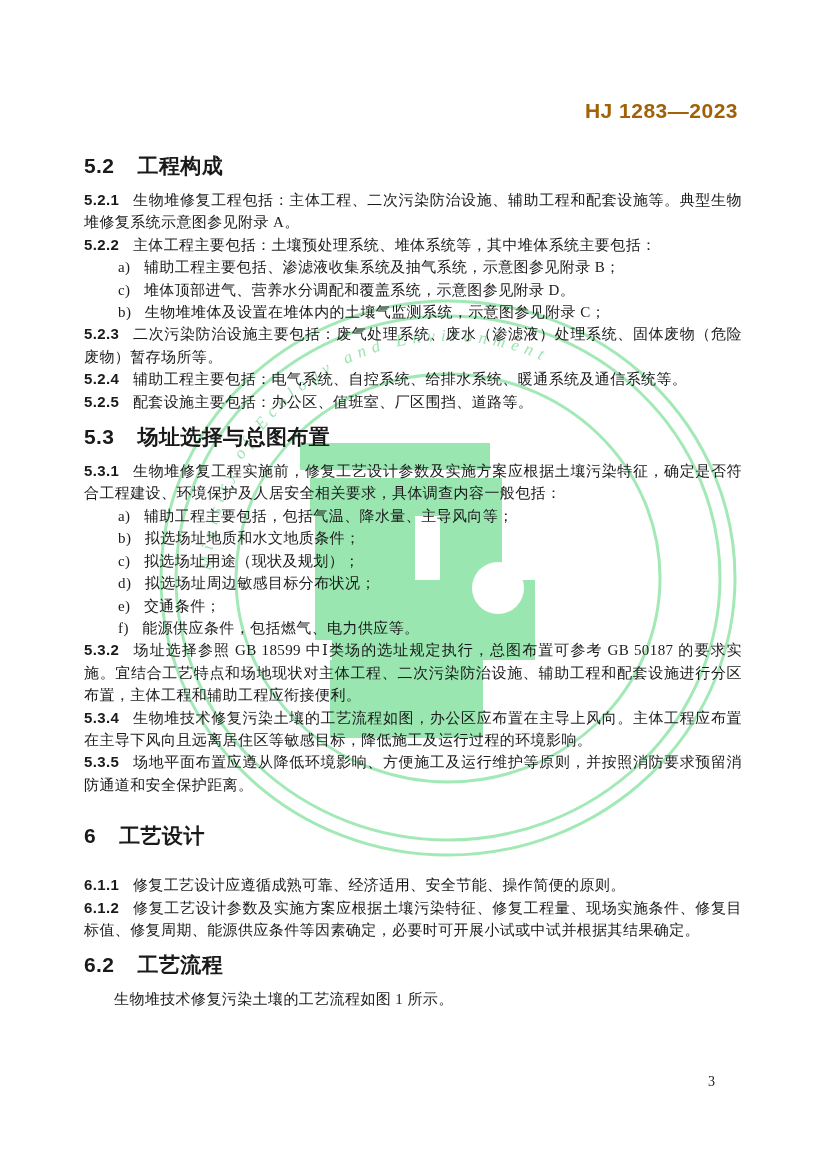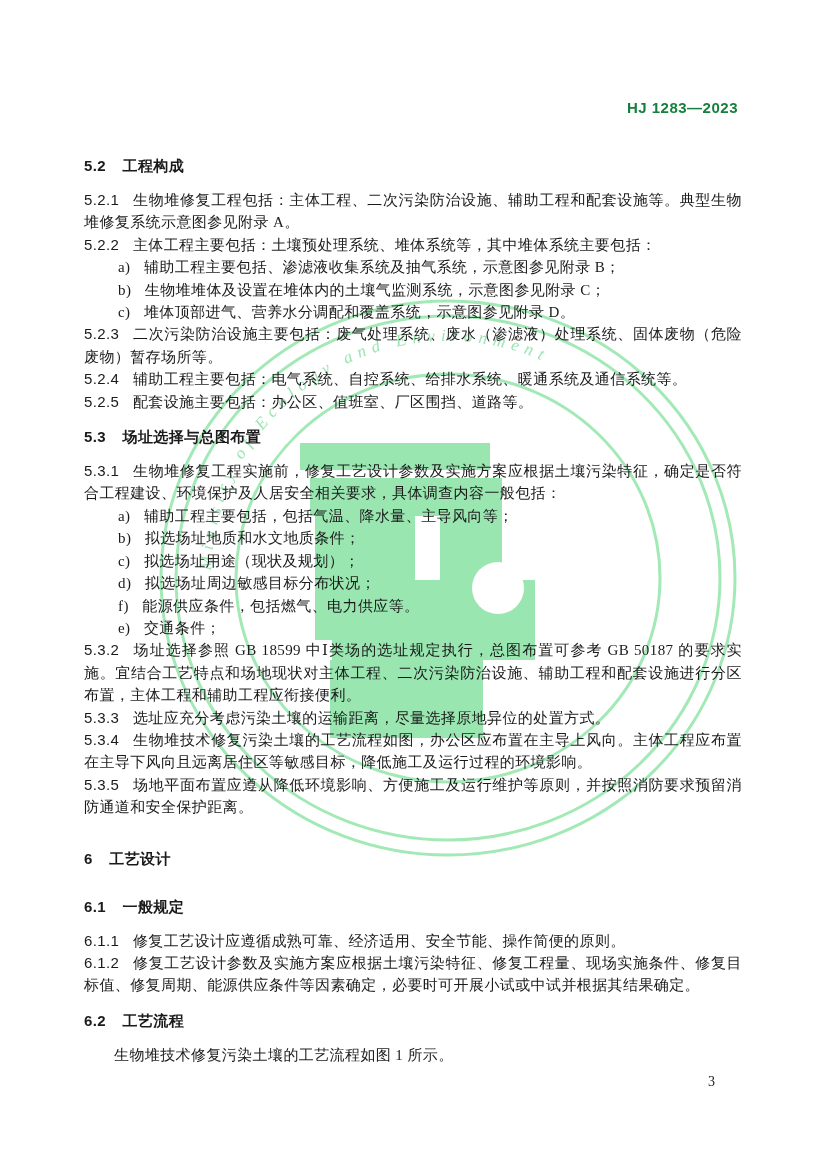--- a/index.html
+++ b/index.html
@@ -21,23 +21,23 @@
     pointer-events: none;
   }
   
   .doc-header {
     position: absolute;
     top: 99px;
     right: 88px;
     z-index: 2;
     font-family: "Liberation Sans", sans-serif;
     font-weight: bold;
-    font-size: 15px;
+    font-size: 21px;
     letter-spacing: 0.5px;
-    color: #15803d;
+    color: #a16207;
   }
   .page-footer {
     position: absolute;
     top: 1074px;
     left: 708px;
     z-index: 2;
     font-size: 14px;
     color: #222;
   }
   
@@ -49,31 +49,31 @@
     z-index: 1;
     font-size: 15px;
     line-height: 22.4px;
     letter-spacing: 0.4px;
     text-align: justify;
   }
   .doc-body p { margin: 0; }
   .blk.h1, .blk.h2 {
     font-family: "Liberation Sans", sans-serif;
     font-weight: bold;
-    font-size: 15px;
+    font-size: 21px;
     line-height: 20px;
     text-align: left;
   }
   .blk.h2 { margin-top: 14px; margin-bottom: 13px; }
   .blk.h1 { margin-top: 30px; margin-bottom: 28px; }
   .blk.h1 + .blk.h2 { margin-top: 16px; }
   .blk.h1 .num, .blk.h2 .num { margin-right: 1.1em; font-weight: bold; }
   .blk.clause .num {
     font-family: "Liberation Sans", sans-serif;
-    font-weight: normal;
+    font-weight: bold;
     margin-right: 0.9em;
     white-space: nowrap;
   }
   .blk.item { padding-left: 34px; }
   .blk.item .num { margin-right: 0.9em; }
   .blk.para { text-indent: 2em; margin-top: 9px; }
 </style>
 </head>
 <body>
 
@@ -107,39 +107,37 @@
     </g>
   </svg>
 
   <div class="doc-header">HJ 1283—2023</div>
 
   <main class="doc-body">
       <p class="blk h2"><span class="num">5.2</span><span class="txt">工程构成</span></p>
       <p class="blk clause"><span class="num">5.2.1</span><span class="txt">生物堆修复工程包括：主体工程、二次污染防治设施、辅助工程和配套设施等。典型生物堆修复系统示意图参见附录 A。</span></p>
       <p class="blk clause"><span class="num">5.2.2</span><span class="txt">主体工程主要包括：土壤预处理系统、堆体系统等，其中堆体系统主要包括：</span></p>
       <p class="blk item"><span class="num">a)</span><span class="txt">辅助工程主要包括、渗滤液收集系统及抽气系统，示意图参见附录 B；</span></p>
+      <p class="blk item"><span class="num">c)</span><span class="txt">堆体顶部进气、营养水分调配和覆盖系统，示意图参见附录 D。</span></p>
       <p class="blk item"><span class="num">b)</span><span class="txt">生物堆堆体及设置在堆体内的土壤气监测系统，示意图参见附录 C；</span></p>
-      <p class="blk item"><span class="num">c)</span><span class="txt">堆体顶部进气、营养水分调配和覆盖系统，示意图参见附录 D。</span></p>
       <p class="blk clause"><span class="num">5.2.3</span><span class="txt">二次污染防治设施主要包括：废气处理系统、废水（渗滤液）处理系统、固体废物（危险废物）暂存场所等。</span></p>
       <p class="blk clause"><span class="num">5.2.4</span><span class="txt">辅助工程主要包括：电气系统、自控系统、给排水系统、暖通系统及通信系统等。</span></p>
       <p class="blk clause"><span class="num">5.2.5</span><span class="txt">配套设施主要包括：办公区、值班室、厂区围挡、道路等。</span></p>
       <p class="blk h2"><span class="num">5.3</span><span class="txt">场址选择与总图布置</span></p>
       <p class="blk clause"><span class="num">5.3.1</span><span class="txt">生物堆修复工程实施前，修复工艺设计参数及实施方案应根据土壤污染特征，确定是否符合工程建设、环境保护及人居安全相关要求，具体调查内容一般包括：</span></p>
       <p class="blk item"><span class="num">a)</span><span class="txt">辅助工程主要包括，包括气温、降水量、主导风向等；</span></p>
       <p class="blk item"><span class="num">b)</span><span class="txt">拟选场址地质和水文地质条件；</span></p>
       <p class="blk item"><span class="num">c)</span><span class="txt">拟选场址用途（现状及规划）；</span></p>
       <p class="blk item"><span class="num">d)</span><span class="txt">拟选场址周边敏感目标分布状况；</span></p>
+      <p class="blk item"><span class="num">e)</span><span class="txt">交通条件；</span></p>
       <p class="blk item"><span class="num">f)</span><span class="txt">能源供应条件，包括燃气、电力供应等。</span></p>
-      <p class="blk item"><span class="num">e)</span><span class="txt">交通条件；</span></p>
       <p class="blk clause"><span class="num">5.3.2</span><span class="txt">场址选择参照 GB 18599 中Ⅰ类场的选址规定执行，总图布置可参考 GB 50187 的要求实施。宜结合工艺特点和场地现状对主体工程、二次污染防治设施、辅助工程和配套设施进行分区布置，主体工程和辅助工程应衔接便利。</span></p>
-      <p class="blk clause"><span class="num">5.3.3</span><span class="txt">选址应充分考虑污染土壤的运输距离，尽量选择原地异位的处置方式。</span></p>
       <p class="blk clause"><span class="num">5.3.4</span><span class="txt">生物堆技术修复污染土壤的工艺流程如图，办公区应布置在主导上风向。主体工程应布置在主导下风向且远离居住区等敏感目标，降低施工及运行过程的环境影响。</span></p>
       <p class="blk clause"><span class="num">5.3.5</span><span class="txt">场地平面布置应遵从降低环境影响、方便施工及运行维护等原则，并按照消防要求预留消防通道和安全保护距离。</span></p>
       <p class="blk h1"><span class="num">6</span><span class="txt">工艺设计</span></p>
-      <p class="blk h2"><span class="num">6.1</span><span class="txt">一般规定</span></p>
       <p class="blk clause"><span class="num">6.1.1</span><span class="txt">修复工艺设计应遵循成熟可靠、经济适用、安全节能、操作简便的原则。</span></p>
       <p class="blk clause"><span class="num">6.1.2</span><span class="txt">修复工艺设计参数及实施方案应根据土壤污染特征、修复工程量、现场实施条件、修复目标值、修复周期、能源供应条件等因素确定，必要时可开展小试或中试并根据其结果确定。</span></p>
       <p class="blk h2"><span class="num">6.2</span><span class="txt">工艺流程</span></p>
       <p class="blk para"><span class="txt">生物堆技术修复污染土壤的工艺流程如图 1 所示。</span></p>
     </main>
 
   <div class="page-footer">3</div>
 
 </div>
 

